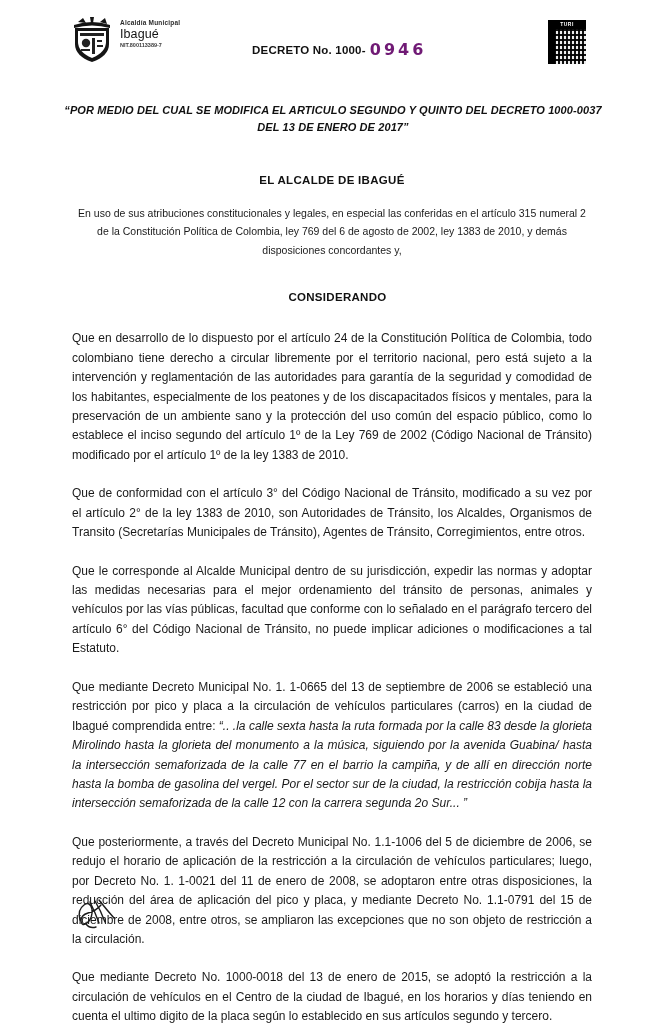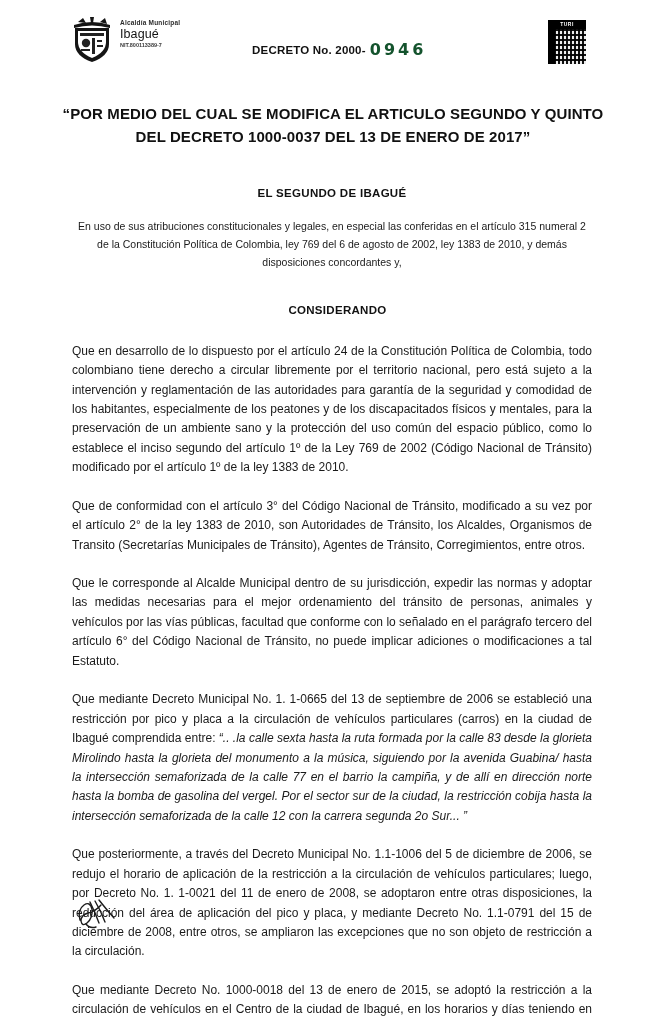--- a/index.html
+++ b/index.html
@@ -76,21 +76,21 @@
     font-weight: bold;
     letter-spacing: .2px;
     color: #111;
     white-space: nowrap;
   }
   .decree-num {
     font-family: "DejaVu Sans", sans-serif;
     font-size: 16px;
     font-weight: bold;
     letter-spacing: 3px;
-    color: #14532d;
+    color: #701a75;
     margin-left: 4px;
     vertical-align: -1px;
   }
   .decree-date {
     margin-top: 10px;
     margin-left: 12px;
     font-family: "DejaVu Sans Mono", monospace;
     font-size: 13px;
     font-weight: bold;
     letter-spacing: 1px;
@@ -131,22 +131,23 @@
     position: absolute;
     left: 0; top: 9px;
     width: 7px; height: 35px;
     background: #000;
   }
 
   
   .doc-title {
     margin: 6px 58px 0 60px;
     text-align: center;
-    font-size: 15px;
-    font-weight: bold;
+    font-size: 11px;
+    font-weight: bold;
+    font-style: italic;
     line-height: 1.55;
     letter-spacing: .1px;
     color: #111;
   }
   .section-head {
     text-align: center;
     font-size: 11.5px;
     font-weight: bold;
     letter-spacing: .3px;
     color: #111;
@@ -217,34 +218,34 @@
       </span>
       <span class="letterhead-text">
         <div class="lh-small">Alcaldía Municipal</div>
         <div class="lh-city">Ibagué</div>
         <div class="lh-nit">NIT.800113389-7</div>
       </span>
     </div>
 
     <div class="decree-block">
       <div class="decree-line">
-        <span>DECRETO No. 2000-</span><span class="decree-num">0946</span>
+        <span>DECRETO No. 1000-</span><span class="decree-num">0946</span>
       </div>
     </div>
 
     <div class="stamp-mark">
       <div class="sm-top">TURI</div>
       <div class="sm-body"></div>
       <div class="sm-left"></div>
     </div>
   </div>
 
   <div class="doc-title">“POR MEDIO DEL CUAL SE MODIFICA EL ARTICULO SEGUNDO Y QUINTO DEL DECRETO 1000-0037 DEL 13 DE ENERO DE 2017”</div>
 
-  <div class="section-head head-alcalde">EL SEGUNDO DE IBAGUÉ</div>
+  <div class="section-head head-alcalde">EL ALCALDE DE IBAGUÉ</div>
 
   <div class="preamble">En uso de sus atribuciones constitucionales y legales, en especial las conferidas en el artículo 315 numeral 2 de la Constitución Política de Colombia, ley 769 del 6 de agosto de 2002, ley 1383 de 2010, y demás disposiciones concordantes y,</div>
 
   <div class="section-head head-considerando">CONSIDERANDO</div>
 
   <div class="body-text">
     <p class="para">Que en desarrollo de lo dispuesto por el artículo 24 de la Constitución Política de Colombia, todo colombiano tiene derecho a circular libremente por el territorio nacional, pero está sujeto a la intervención y reglamentación de las autoridades para garantía de la seguridad y comodidad de los habitantes, especialmente de los peatones y de los discapacitados físicos y mentales, para la preservación de un ambiente sano y la protección del uso común del espacio público, como lo establece el inciso segundo del artículo 1º de la Ley 769 de 2002 (Código Nacional de Tránsito) modificado por el artículo 1º de la ley 1383 de 2010.</p>
     <p class="para">Que de conformidad con el artículo 3° del Código Nacional de Tránsito, modificado a su vez por el artículo 2° de la ley 1383 de 2010, son Autoridades de Tránsito, los Alcaldes, Organismos de Transito (Secretarías Municipales de Tránsito), Agentes de Tránsito, Corregimientos, entre otros.</p>
     <p class="para">Que le corresponde al Alcalde Municipal dentro de su jurisdicción, expedir las normas y adoptar las medidas necesarias para el mejor ordenamiento del tránsito de personas, animales y vehículos por las vías públicas, facultad que conforme con lo señalado en el parágrafo tercero del artículo 6° del Código Nacional de Tránsito, no puede implicar adiciones o modificaciones a tal Estatuto.</p>
     <p class="para"><span>Que mediante Decreto Municipal No. 1. 1-0665 del 13 de septiembre de 2006 se estableció una restricción por pico y placa a la circulación de vehículos particulares (carros) en la ciudad de Ibagué comprendida entre: </span><i>“.. .la calle sexta hasta la ruta formada por la calle 83 desde la glorieta Mirolindo hasta la glorieta del monumento a la música, siguiendo por la avenida Guabina/ hasta la intersección semaforizada de la calle 77 en el barrio la campiña, y de allí en dirección norte hasta la bomba de gasolina del vergel. Por el sector sur de la ciudad, la restricción cobija hasta la intersección semaforizada de la calle 12 con la carrera segunda 2o Sur... ”</i></p>

